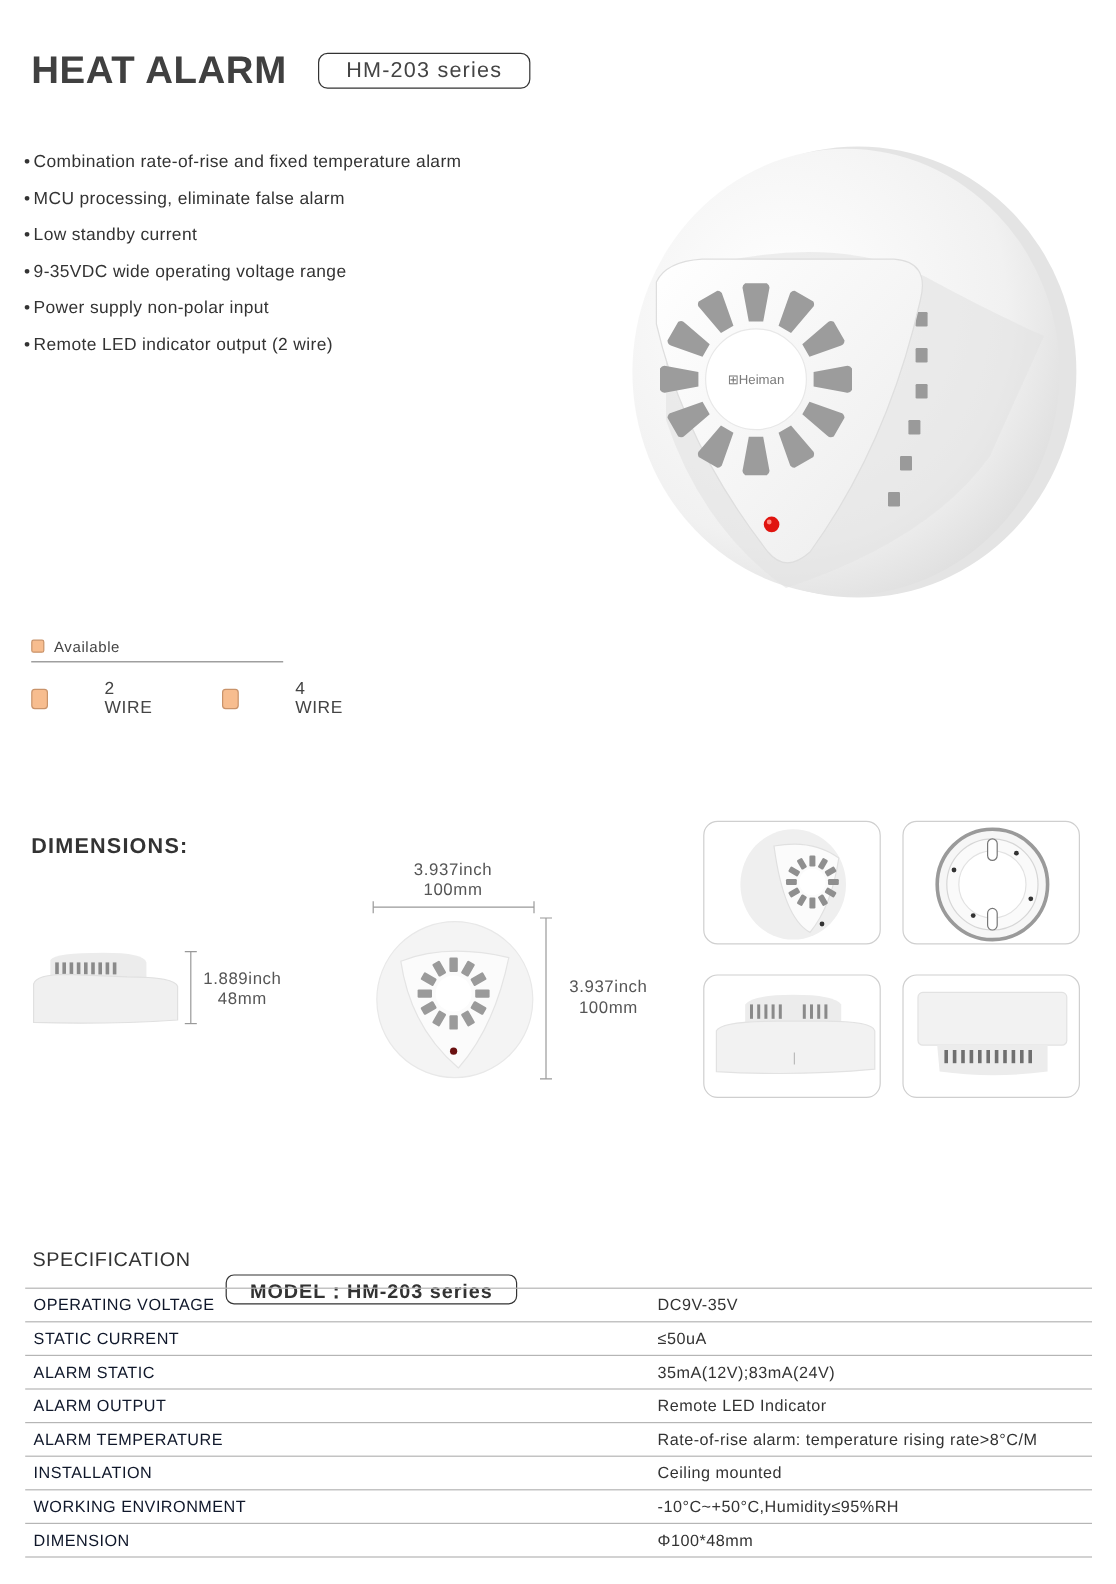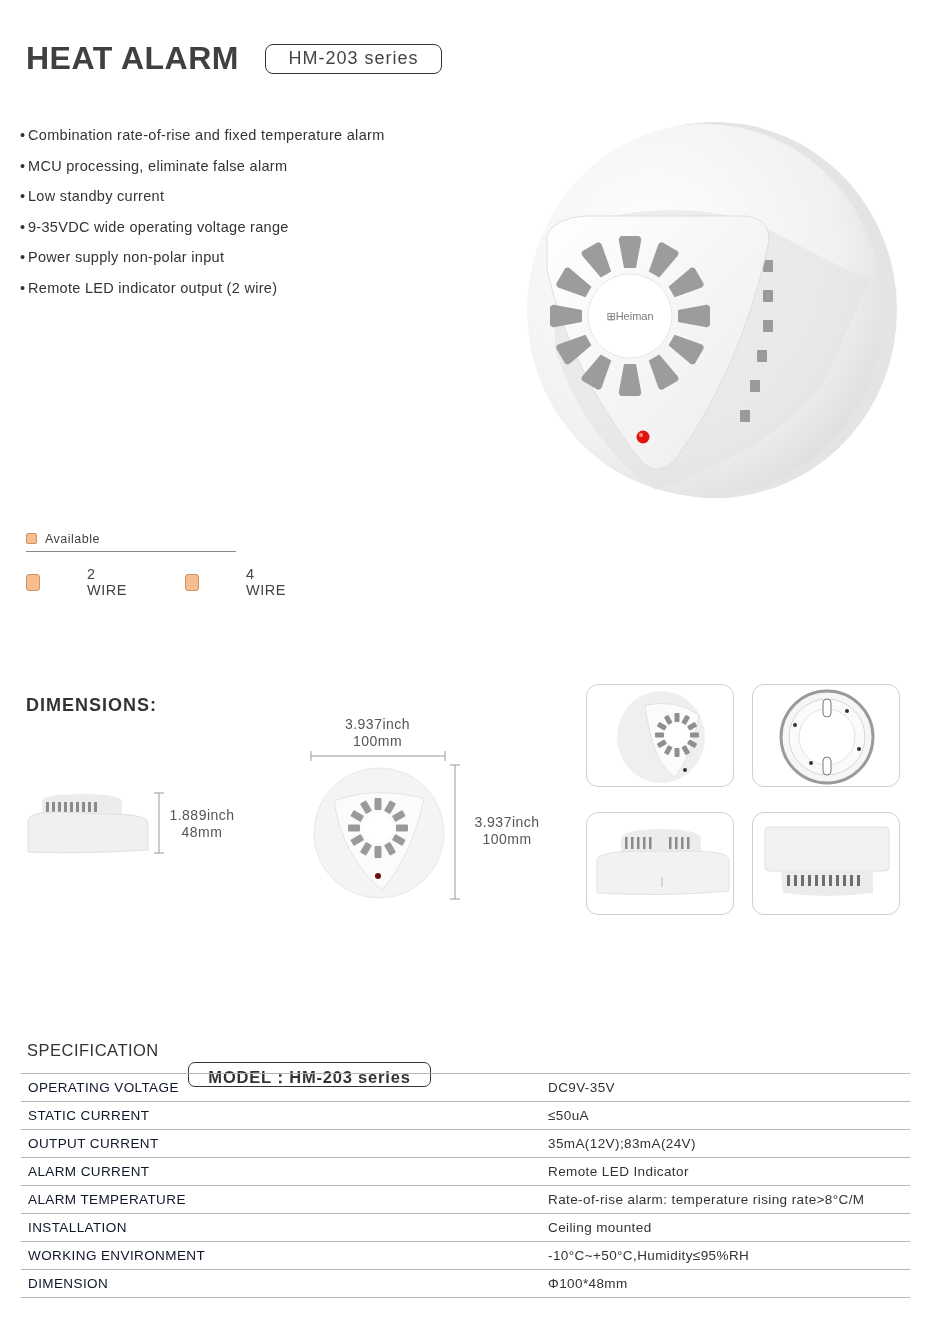--- a/index.html
+++ b/index.html
@@ -281,25 +281,25 @@
 <div class="abs spec-table">
   <div class="spec-row">
     <div class="k">OPERATING VOLTAGE</div>
     <div class="v">DC9V-35V</div>
   </div>
   <div class="spec-row">
     <div class="k">STATIC CURRENT</div>
     <div class="v">≤50uA</div>
   </div>
   <div class="spec-row">
-    <div class="k">OUTPUT CURRENT</div>
+    <div class="k">ALARM STATIC</div>
     <div class="v">35mA(12V);83mA(24V)</div>
   </div>
   <div class="spec-row">
-    <div class="k">ALARM CURRENT</div>
+    <div class="k">ALARM OUTPUT</div>
     <div class="v">Remote LED Indicator</div>
   </div>
   <div class="spec-row">
     <div class="k">ALARM TEMPERATURE</div>
     <div class="v">Rate-of-rise alarm: temperature rising rate&gt;8°C/M</div>
   </div>
   <div class="spec-row">
     <div class="k">INSTALLATION</div>
     <div class="v">Ceiling mounted</div>
   </div>

